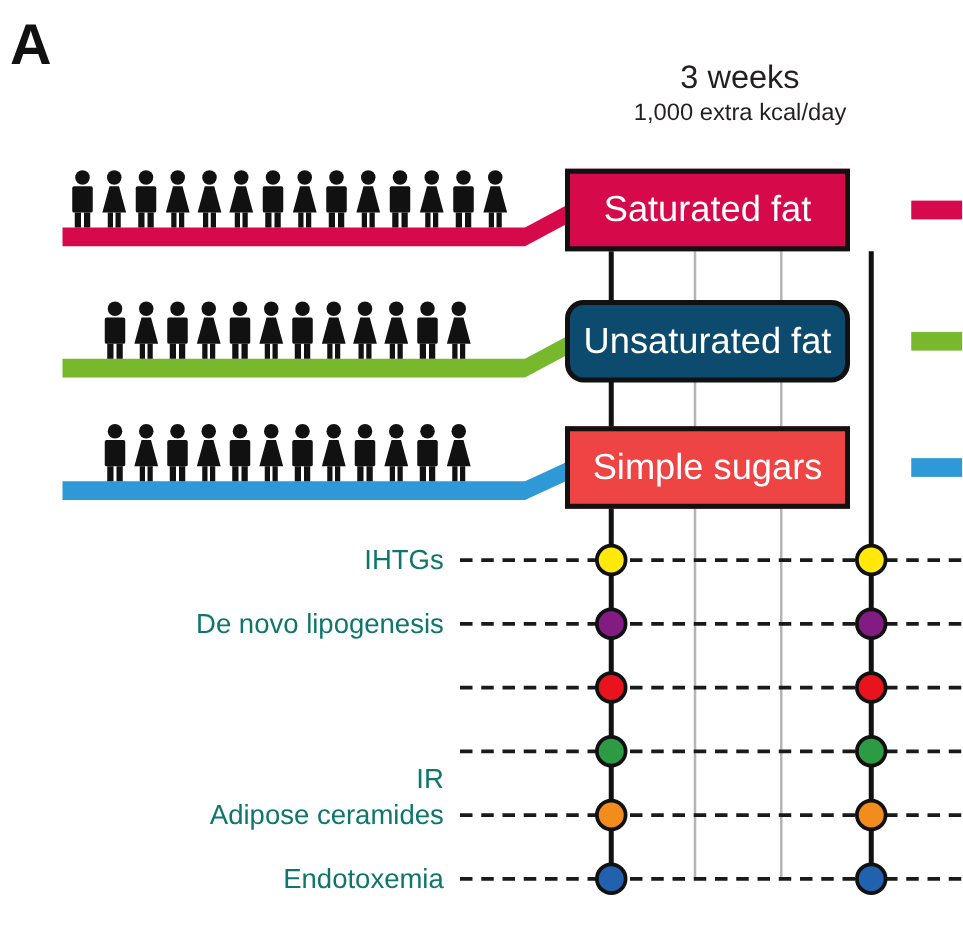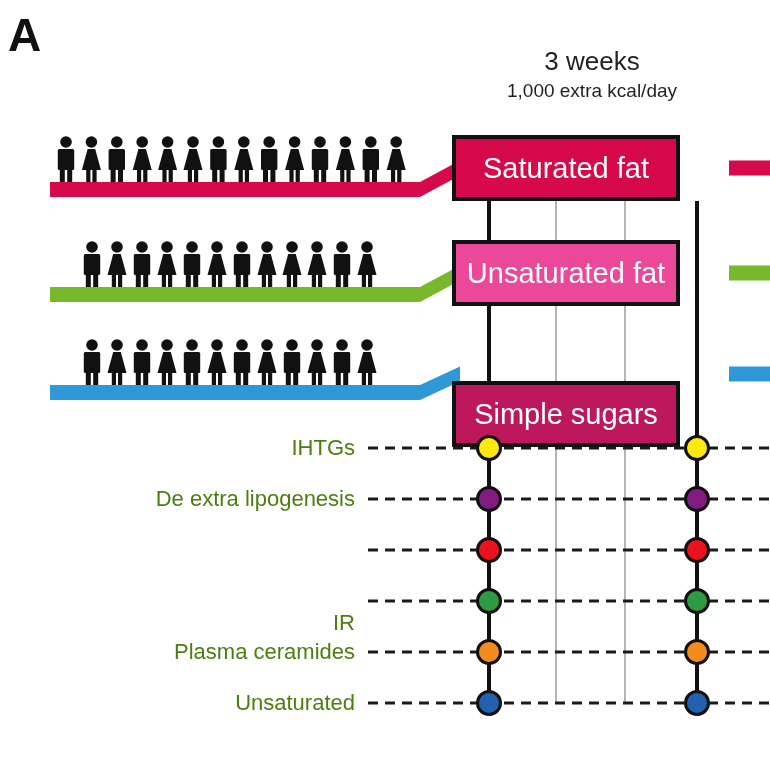--- a/index.html
+++ b/index.html
@@ -11,21 +11,21 @@
   .panel-label{position:absolute;left:8px;top:8px;font-size:46px;font-weight:bold;
                color:#111;z-index:4;letter-spacing:1px;}
   .header{position:absolute;left:412px;top:46px;width:360px;text-align:center;
           color:#231f20;z-index:4;}
   .header .duration{font-size:26px;}
   .header .detail{font-size:19px;margin-top:3px;}
   .gbox{position:absolute;left:452px;width:228px;height:66px;box-sizing:border-box;
         border:4px solid #111;display:flex;align-items:center;justify-content:center;
         color:#fff;font-size:29px;z-index:2;white-space:nowrap;}
   .outcome-label{position:absolute;left:0;width:355px;text-align:right;font-size:22px;
-                 color:#4d7c0f;height:30px;line-height:30px;z-index:2;white-space:nowrap;}
+                 color:#0f766e;height:30px;line-height:30px;z-index:2;white-space:nowrap;}
 </style>
 </head>
 <body>
 
 <div class="canvas">
 
   <div class="panel-label">A</div>
 
   <div class="header">
     <div class="duration">3 weeks</div>
@@ -44,32 +44,32 @@
       <rect x="729" y="366.5" width="41" height="15" fill="#2f98d6"></rect>
       <line x1="556" y1="201" x2="556" y2="703" stroke="#b5b5b5" stroke-width="2"></line>
       <line x1="625" y1="201" x2="625" y2="703" stroke="#b5b5b5" stroke-width="2"></line>
       <line x1="489" y1="201" x2="489" y2="703" stroke="#111111" stroke-width="4"></line>
       <line x1="697" y1="201" x2="697" y2="703" stroke="#111111" stroke-width="4"></line>
     </svg>
 
   <div class="gbox" id="gbox-0" style="top: 135px; background: rgb(214, 9, 75);">
     <span>Saturated fat</span>
   </div>
-  <div class="gbox" id="gbox-1" style="top: 240px; background: #ec4899;">
+  <div class="gbox" id="gbox-1" style="top: 240px; background: #0c4a6e; border-radius: 15px;">
     <span>Unsaturated fat</span>
   </div>
-  <div class="gbox" id="gbox-2" style="top: 341px; background: #be185d; margin-top: 40px;">
+  <div class="gbox" id="gbox-2" style="top: 341px; background: #ef4444;">
     <span>Simple sugars</span>
   </div>
 
   <div class="outcome-label" style="top:433px">IHTGs</div>
-  <div class="outcome-label" style="top:484px">De extra lipogenesis</div>
+  <div class="outcome-label" style="top:484px">De novo lipogenesis</div>
   <div class="outcome-label" style="top:608px">IR</div>
-  <div class="outcome-label" style="top:637px">Plasma ceramides</div>
-  <div class="outcome-label" style="top:688px">Unsaturated</div>
+  <div class="outcome-label" style="top:637px">Adipose ceramides</div>
+  <div class="outcome-label" style="top:688px">Endotoxemia</div>
 
   <svg id="fg" class="layer" width="770" height="757">
       <g fill="#111111">
         <circle cx="66" cy="142" r="5.8"></circle>
         <rect x="57.8" y="149" width="16.4" height="21" rx="1.5"></rect>
         <rect x="59.8" y="170" width="5" height="12"></rect>
         <rect x="67.2" y="170" width="5" height="12"></rect>
       </g>
       <g fill="#111111">
         <circle cx="91.4" cy="142" r="5.8"></circle>

